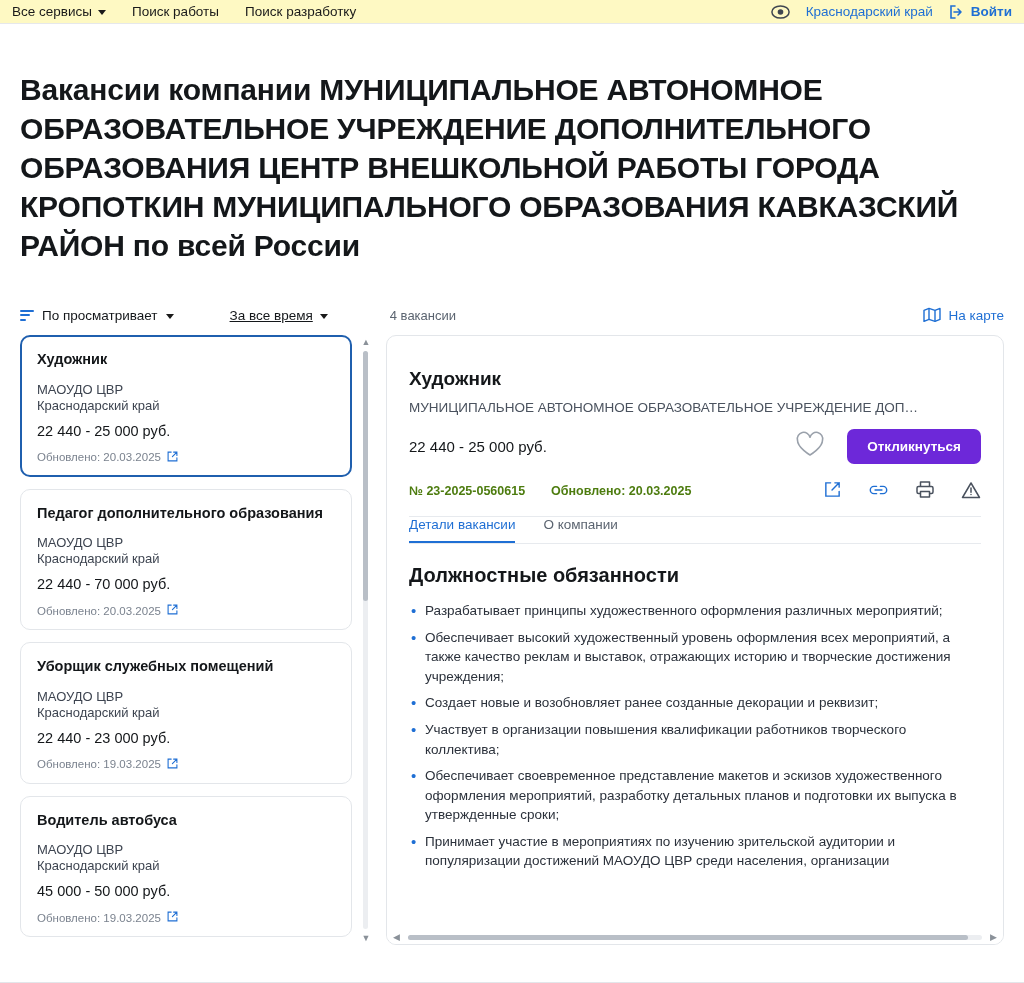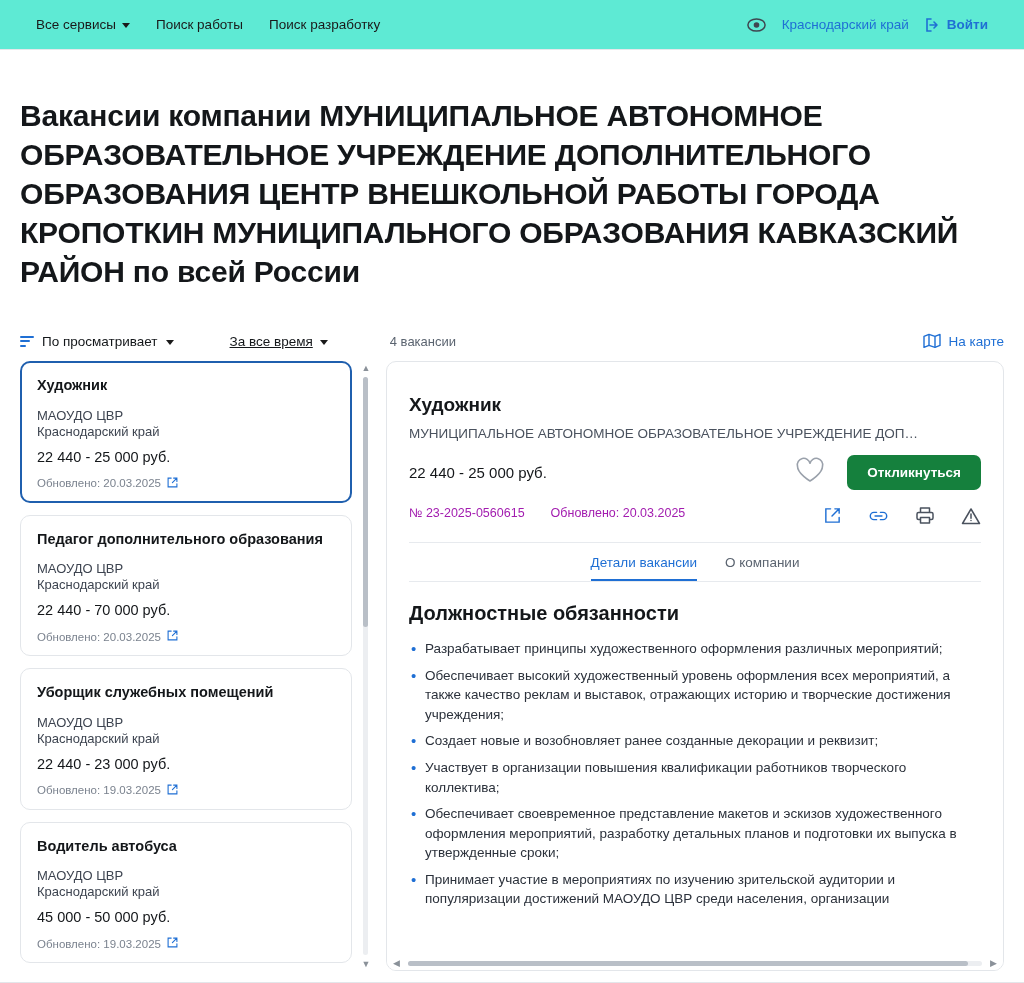--- a/index.html
+++ b/index.html
@@ -7,26 +7,26 @@
     margin: 0; padding: 0;
     width: 1024px; height: 983px;
     background: #ffffff;
     font-family: "Liberation Sans", sans-serif;
     color: #1a1a1a;
     overflow: hidden;
   }
 
   
   .topbar {
-    height: 50px;
+    height: 24px;
     border-bottom: 1px solid #e6e8eb;
     display: flex;
     align-items: center;
-    padding: 0 36px;
-    background: #5eead4;
+    padding: 0 12px;
+    background: #fef9c3;
     font-size: 13.5px;
   }
   .topbar-left { display: flex; align-items: center; gap: 26px; }
   .all-services {
     display: flex; align-items: center; gap: 6px;
     font-size: 13.5px; color: #1a1a1a; cursor: pointer;
   }
   .caret-down {
     width: 0; height: 0;
     border-left: 4px solid transparent;
@@ -148,39 +148,40 @@
     max-width: 570px;
   }
   .detail-row {
     margin-top: 14px;
     display: flex; align-items: center;
   }
   .detail-salary { font-size: 15px; color: #14171a; }
   .detail-actions { margin-left: auto; display: flex; align-items: center; gap: 22px; }
   .heart { color: #9aa1ab; }
   .apply-btn {
-    background: #15803d; color: #fff; border: none;
+    background: #6d28d9; color: #fff; border: none;
     border-radius: 7px; padding: 10px 20px;
     font-size: 13.5px; font-family: "Liberation Sans", sans-serif;
     cursor: pointer; font-weight: 600;
   }
   .meta-row {
     margin-top: 16px;
-    display: flex; 
+    display: flex; align-items: center;
     padding-bottom: 14px;
     border-bottom: 1px solid #e7eaee;
-    font-size: 12.5px; color: #a21caf;
+    font-size: 12.5px; color: #4d7c0f;
     gap: 26px;
+    font-weight: bold;
   }
   .meta-icons { margin-left: auto; display: flex; align-items: center; gap: 26px; }
   .meta-icons .ic { color: #1f6fd4; }
   .meta-icons .ic.grey { color: #5b6470; }
   .meta-icons .ic.warn { color: #5b6470; }
 
-  .tabs { display: flex; gap: 28px; margin-top: 12px; padding-bottom: 0; border-bottom: 1px solid #e7eaee; justify-content: center;}
+  .tabs { display: flex; gap: 28px; padding-bottom: 0; border-bottom: 1px solid #e7eaee;}
   .tab {
     font-size: 13.5px; color: #5b6470; padding-bottom: 9px; cursor: pointer;
   }
   .tab.active { color: #1f6fd4; border-bottom: 2px solid #1f6fd4; }
 
   .section-title { font-size: 20px; font-weight: 700; margin-top: 20px; color: #14171a;}
   .duty-list { margin: 14px 0 0 0; padding: 0; list-style: none; }
   .duty-list li {
     position: relative;
     padding-left: 16px;

